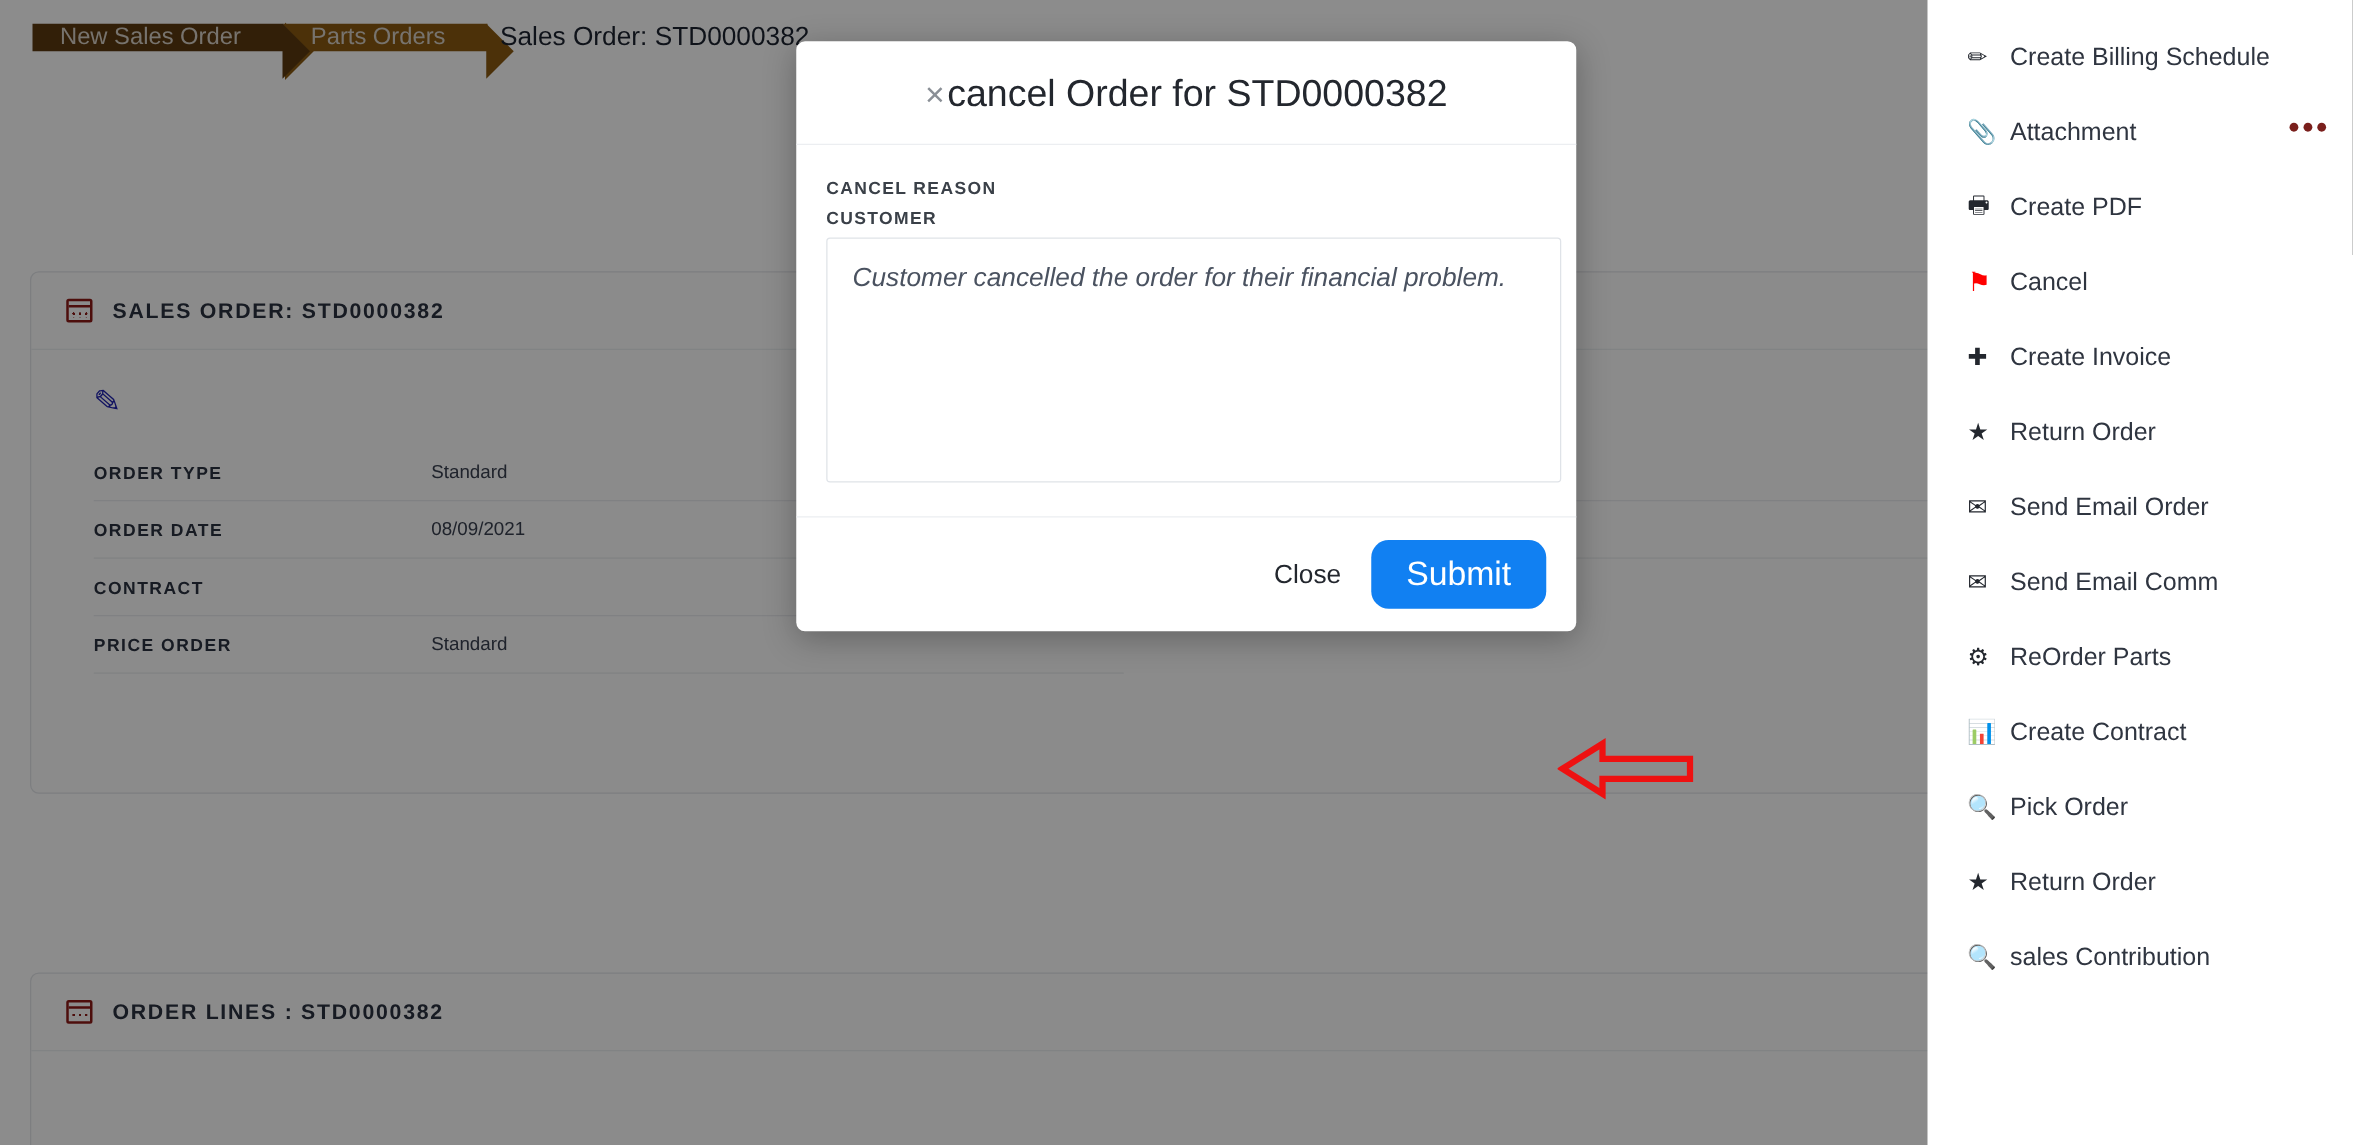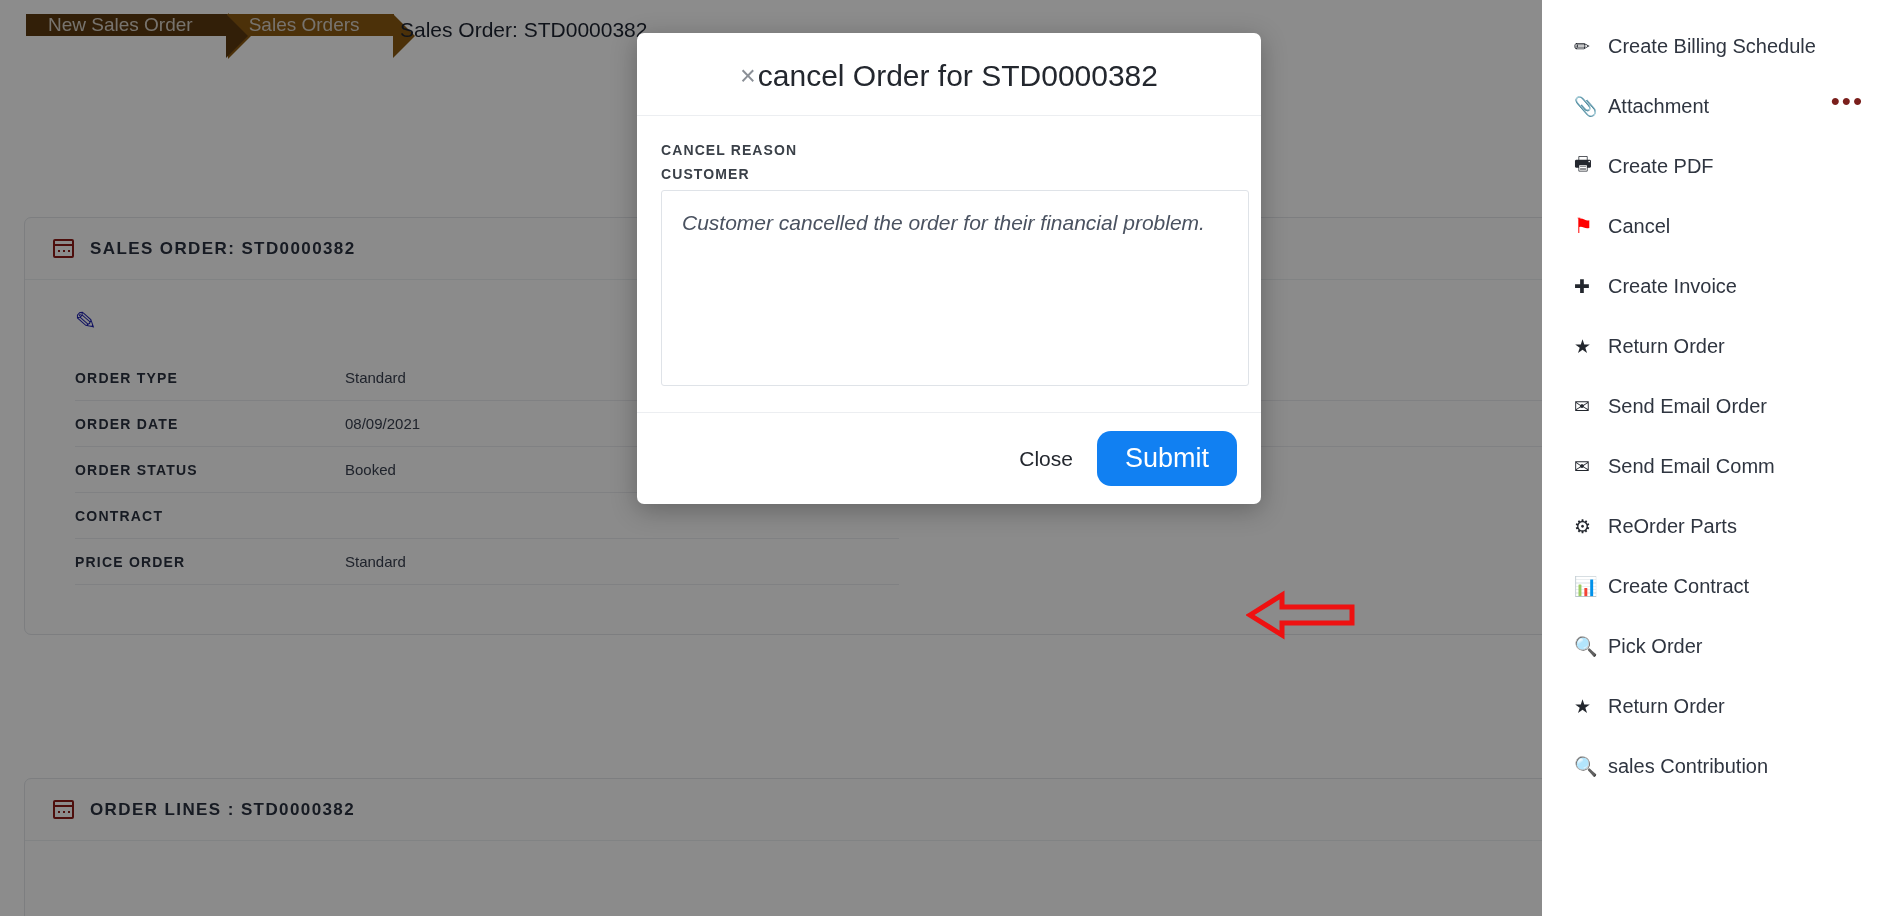--- a/index.html
+++ b/index.html
@@ -18,21 +18,21 @@
   }
   .dim-layer {
     position: absolute; inset: 0;
     background: rgba(0,0,0,0.45);
     z-index: 40;
   }
 
   
   .breadcrumb-bar {
     position: absolute; top: 14px; left: 26px;
-    display: flex; align-items: flex-start; height: 32px;
+    display: flex; align-items: center; height: 32px;
     z-index: 10;
   }
   .crumb {
     position: relative;
     display: flex; align-items: center;
     padding: 0 34px 0 22px;
     color: #d9d2c8;
     font-size: 19px;
     white-space: nowrap;
   }
@@ -284,21 +284,21 @@
 </head>
 <body>
 
 <div id="page-backdrop">
 
   <div class="breadcrumb-bar">
     <div class="crumb c1">
       <span>New Sales Order</span>
     </div>
     <div class="crumb c2">
-      <span>Sales Orders</span>
+      <span>Parts Orders</span>
     </div>
   </div>
   <div class="page-title-text">Sales Order: STD0000382</div>
 
   <div class="card" id="card-sales-order">
     <div class="card-header">
       <span class="grid-icon"></span>
       <span class="card-title">SALES ORDER: STD0000382</span>
       <span class="card-chevron">⌄</span>
     </div>
@@ -309,24 +309,20 @@
         <div class="field-col">
           <div class="field-row">
             <span class="field-label">ORDER TYPE</span>
             <span class="field-value">Standard</span>
           </div>
           <div class="field-row">
             <span class="field-label">ORDER DATE</span>
             <span class="field-value">08/09/2021</span>
           </div>
           <div class="field-row">
-            <span class="field-label">ORDER STATUS</span>
-            <span class="field-value">Booked</span>
-          </div>
-          <div class="field-row">
             <span class="field-label">CONTRACT</span>
             <span class="field-value"></span>
           </div>
           <div class="field-row">
             <span class="field-label">PRICE ORDER</span>
             <span class="field-value">Standard</span>
           </div>
         </div>
         <div class="field-col">
           <div class="field-row">

